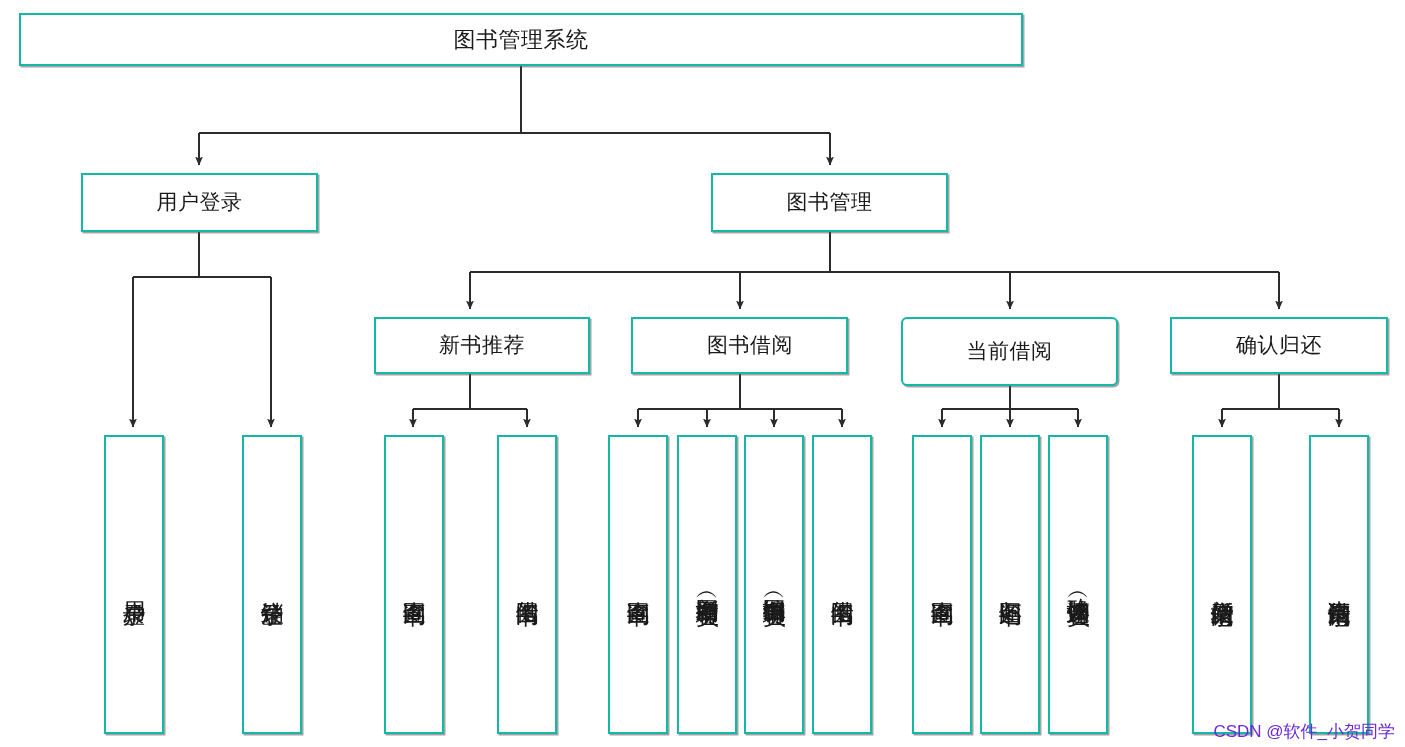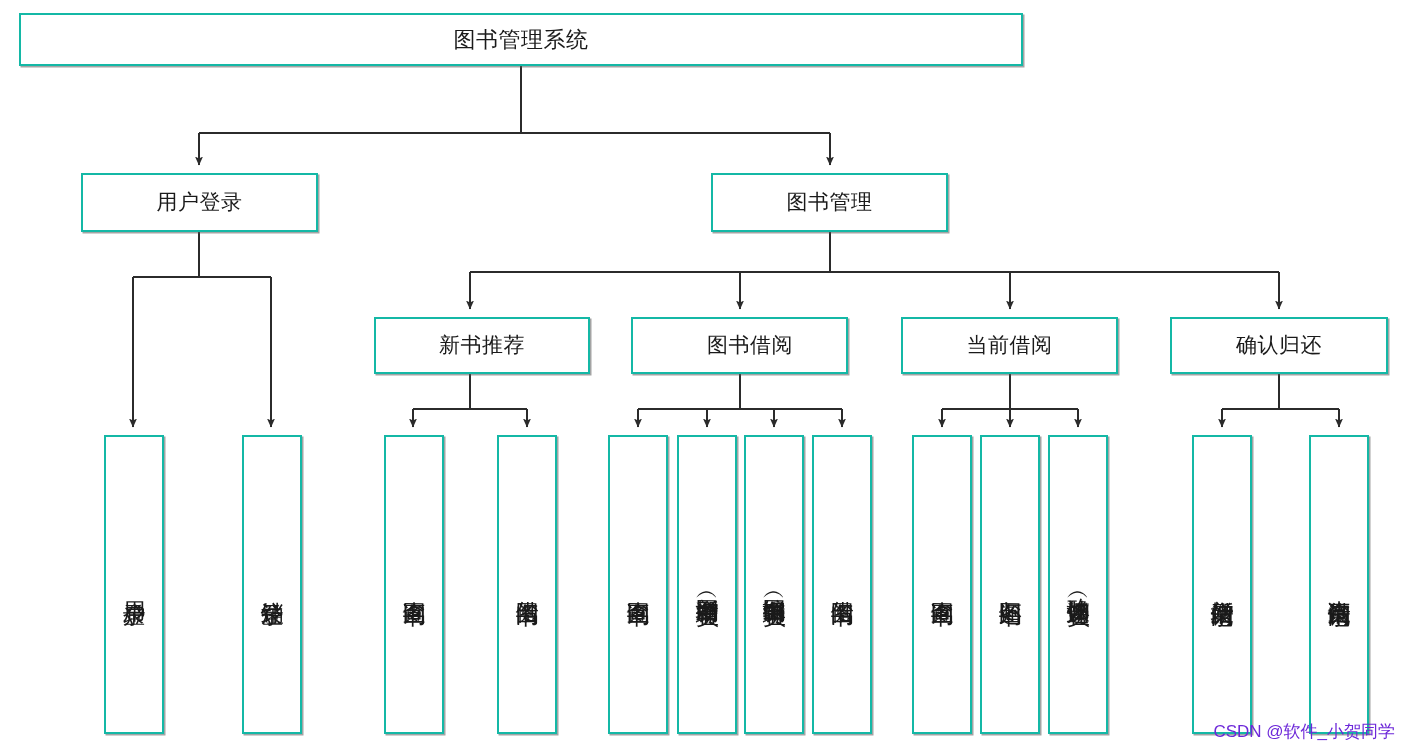--- a/index.html
+++ b/index.html
@@ -144,21 +144,21 @@
   </div>
 
   <div class="node" style="left:374px; top:317px; width:216px; height:57px;">
     <span class="label-h">新书推荐</span>
   </div>
 
   <div class="node" style="left:631px; top:317px; width:217px; height:57px;padding-left:21px;">
     <span class="label-h">图书借阅</span>
   </div>
 
-  <div class="node" style="left:901px; top:317px; width:217px; height:57px;">
+  <div class="node" style="left:901px; top:317px; width:217px; height:69px;border-radius:6px;">
     <span class="label-h">当前借阅</span>
   </div>
 
   <div class="node" style="left:1170px; top:317px; width:218px; height:57px;">
     <span class="label-h">确认归还</span>
   </div>
 
   <div class="node vert" style="left:104px; top:435px; width:60px; height:299px;">
     <span class="label-v">用户登录</span>
   </div>

